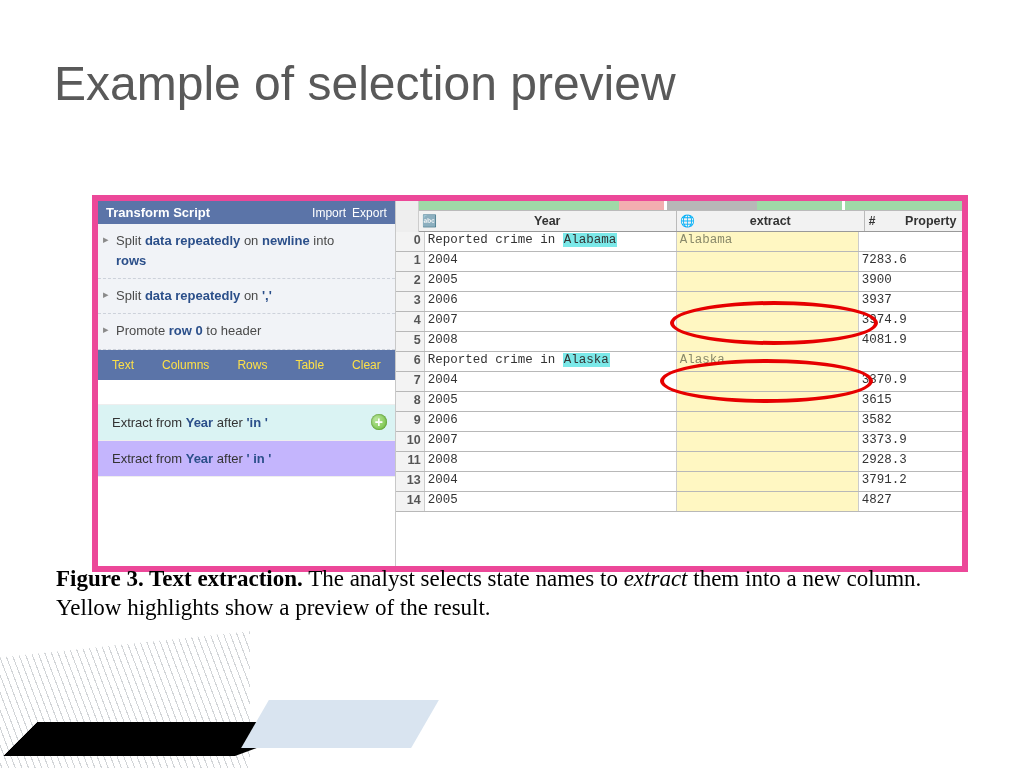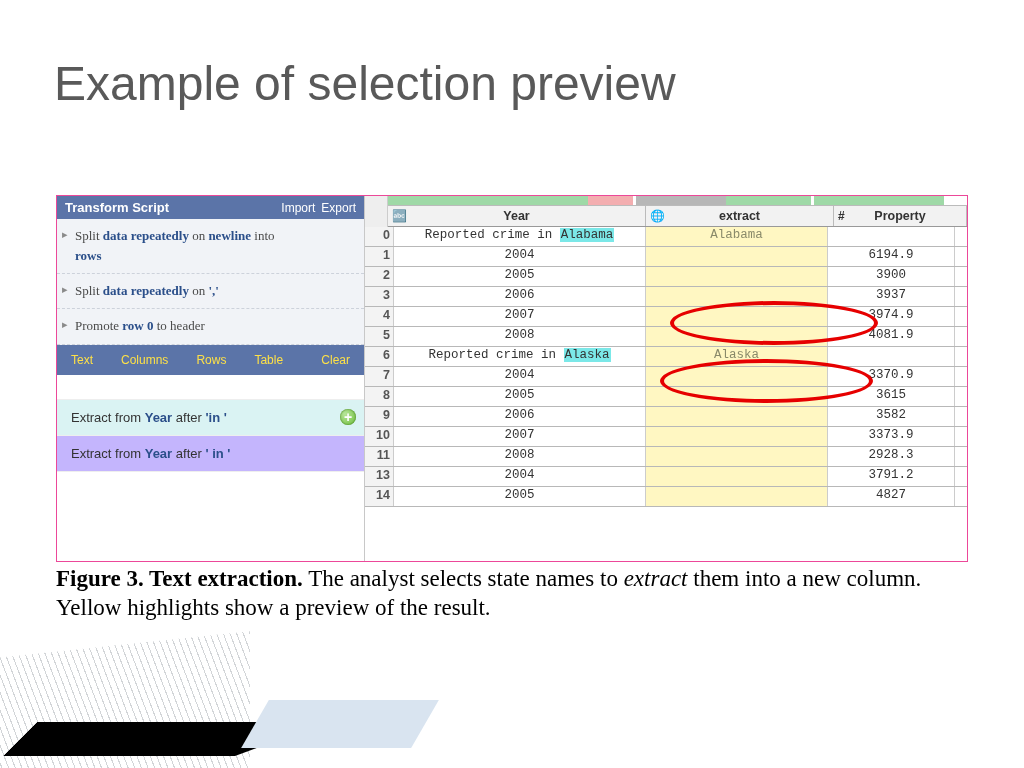--- a/index.html
+++ b/index.html
@@ -11,38 +11,39 @@
 .slide { width: 916px; height: 768px; position: relative; }
 .title {
   position: absolute; top: 56px; left: 54px;
   font-size: 48px; font-weight: 400; color: #595959;
   letter-spacing: 0px;
 }
 .figure-wrap {
   position: absolute; top: 195px; left: 56px; width: 912px;
 }
 .ui {
-  border: 1px solid #ec4899;
+  border: 6px solid #ec4899;
   display: flex;
   font-size: 13px;
   color: #333;
   height: 365px;
   overflow: hidden;
+  margin-left: 36px;
 }
 
 
 .panel { width: 328px; border-right: 1px solid #c8c8c8; display: flex; flex-direction: column; }
 .panel-hdr {
   background: #5b74a8; color: #fff; font-weight: bold;
   padding: 4px 8px; display: flex; align-items: center;
   font-size: 13px;
 }
 .panel-hdr .spacer { flex: 1; }
 .panel-hdr .act { font-weight: normal; font-size: 12px; margin-left: 6px; cursor: pointer; }
-.script-list { background: #f1f3f7; font-family: Liberation Serif, serif; }
+.script-list { background: #f1f3f7; }
 .script-item {
   padding: 7px 10px 7px 18px; border-bottom: 1px dashed #cdd2db;
   position: relative; line-height: 1.55; color: #4a4a4a;
 }
 .script-item::before {
   content: "▸"; position: absolute; left: 5px; top: 7px;
   color: #8a8a8a; font-size: 11px;
 }
 .kw { color: #2b4f8a; font-weight: bold; }
 .qt { color: #2b4f8a; font-weight: bold; }
@@ -76,21 +77,21 @@
   display: flex; background: #f2f2f2; border-top: 1px solid #bbb; border-bottom: 1px solid #999;
   font-family: "Helvetica Neue", Arial, sans-serif;
 }
 .hdr-cell {
   padding: 3px 6px; font-weight: bold; text-align: center; color: #333;
   border-right: 1px solid #bbb; position: relative;
 }
 .hdr-cell .ico { position: absolute; left: 4px; top: 3px; font-size: 12px; }
 .rows { display: flex; flex-direction: column; }
 .row { display: flex; border-bottom: 1px solid #b8b8b8; height: 19px; align-items: stretch; }
-.cell { border-right: 1px solid #ccc; padding: 1px 3px; overflow: hidden; white-space: nowrap; text-align: center; }
+.cell { border-right: 1px solid #ccc; padding: 1px 3px; overflow: hidden; white-space: nowrap; }
 .c-idx { width: 22px; text-align: right; background: #f3f3f3; color: #555; font-weight: bold; font-family: Arial,sans-serif; }
 .c-year { width: 245px; }
 .c-extract { width: 175px; background: #fff7c2; color: #8a8a6a; }
 .c-prop { width: 120px; }
 .hl { background: #7be8e8; padding: 0 1px; }
 
 .oval {
   position: absolute; border: 4px solid #e60000; border-radius: 50%;
   pointer-events: none;
 }
@@ -193,21 +194,21 @@
             <div class="row">
               <div class="cell c-idx">0</div>
               <div class="cell c-year">Reported crime in <span class="hl">Alabama</span></div>
               <div class="cell c-extract">Alabama</div>
               <div class="cell c-prop"></div>
             </div>
             <div class="row">
               <div class="cell c-idx">1</div>
               <div class="cell c-year">2004</div>
               <div class="cell c-extract"></div>
-              <div class="cell c-prop">6194.9</div>
+              <div class="cell c-prop">7283.6</div>
             </div>
             <div class="row">
               <div class="cell c-idx">2</div>
               <div class="cell c-year">2005</div>
               <div class="cell c-extract"></div>
               <div class="cell c-prop">3900</div>
             </div>
             <div class="row">
               <div class="cell c-idx">3</div>
               <div class="cell c-year">2006</div>

